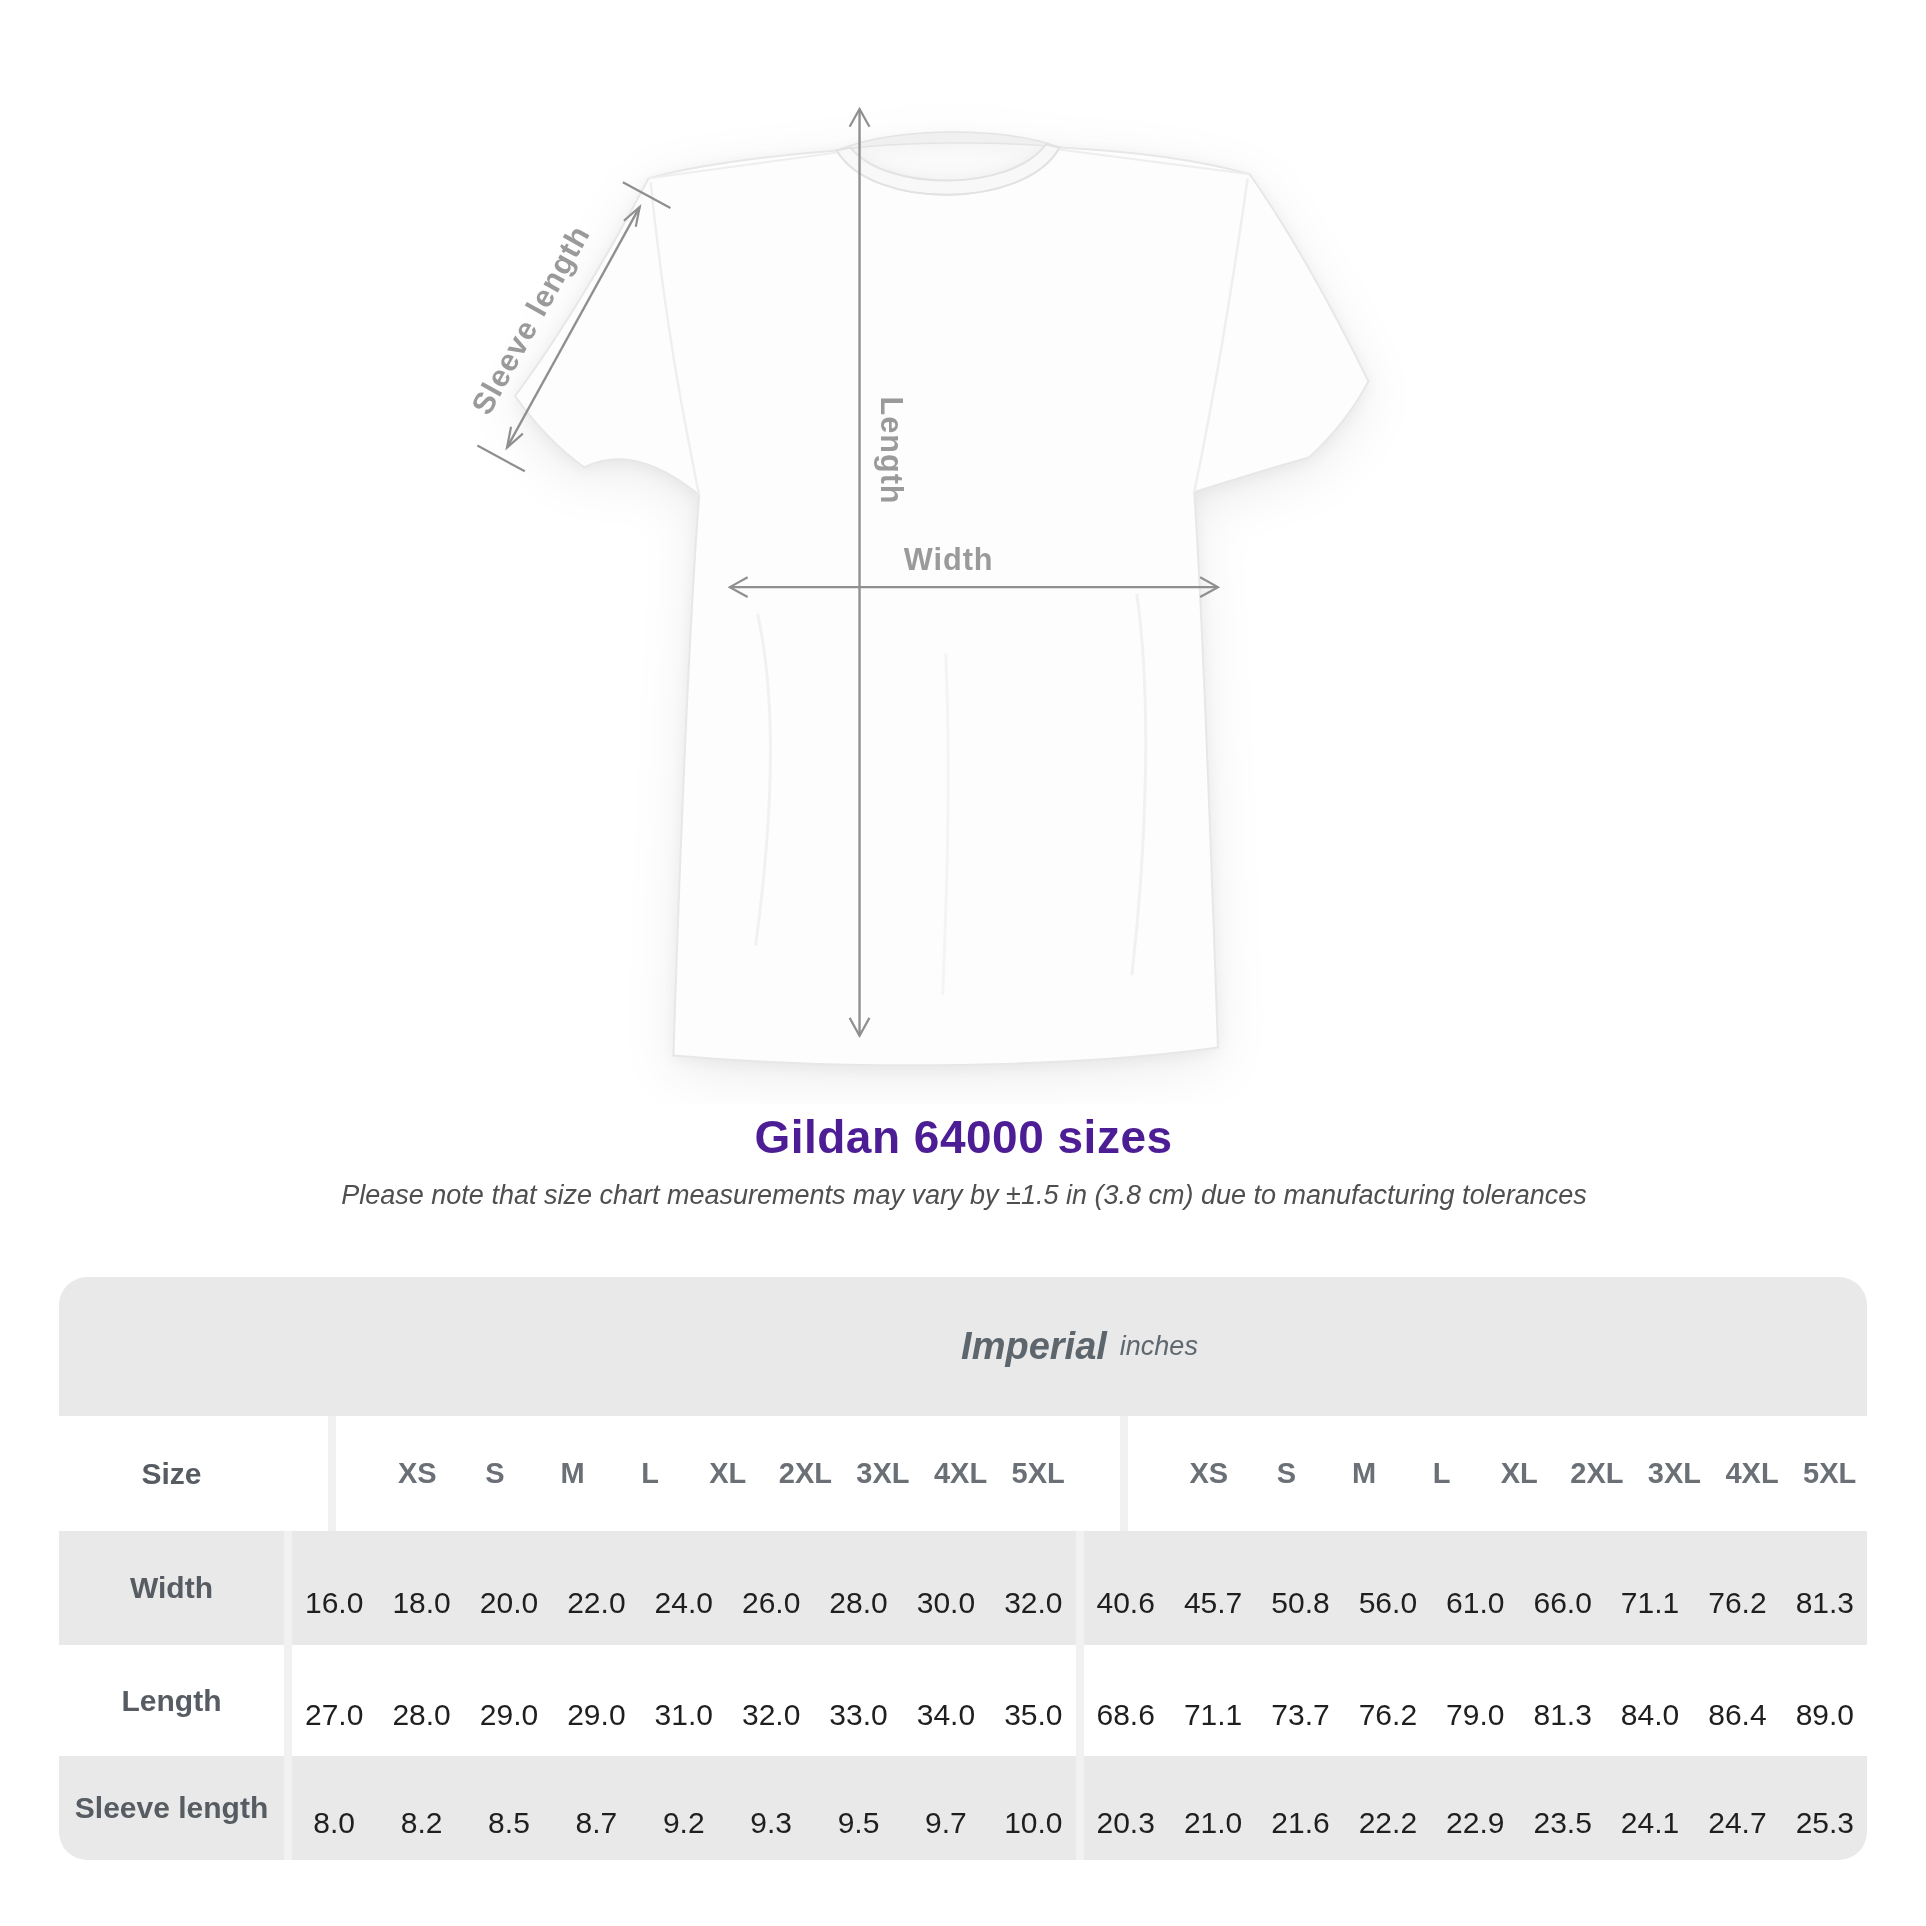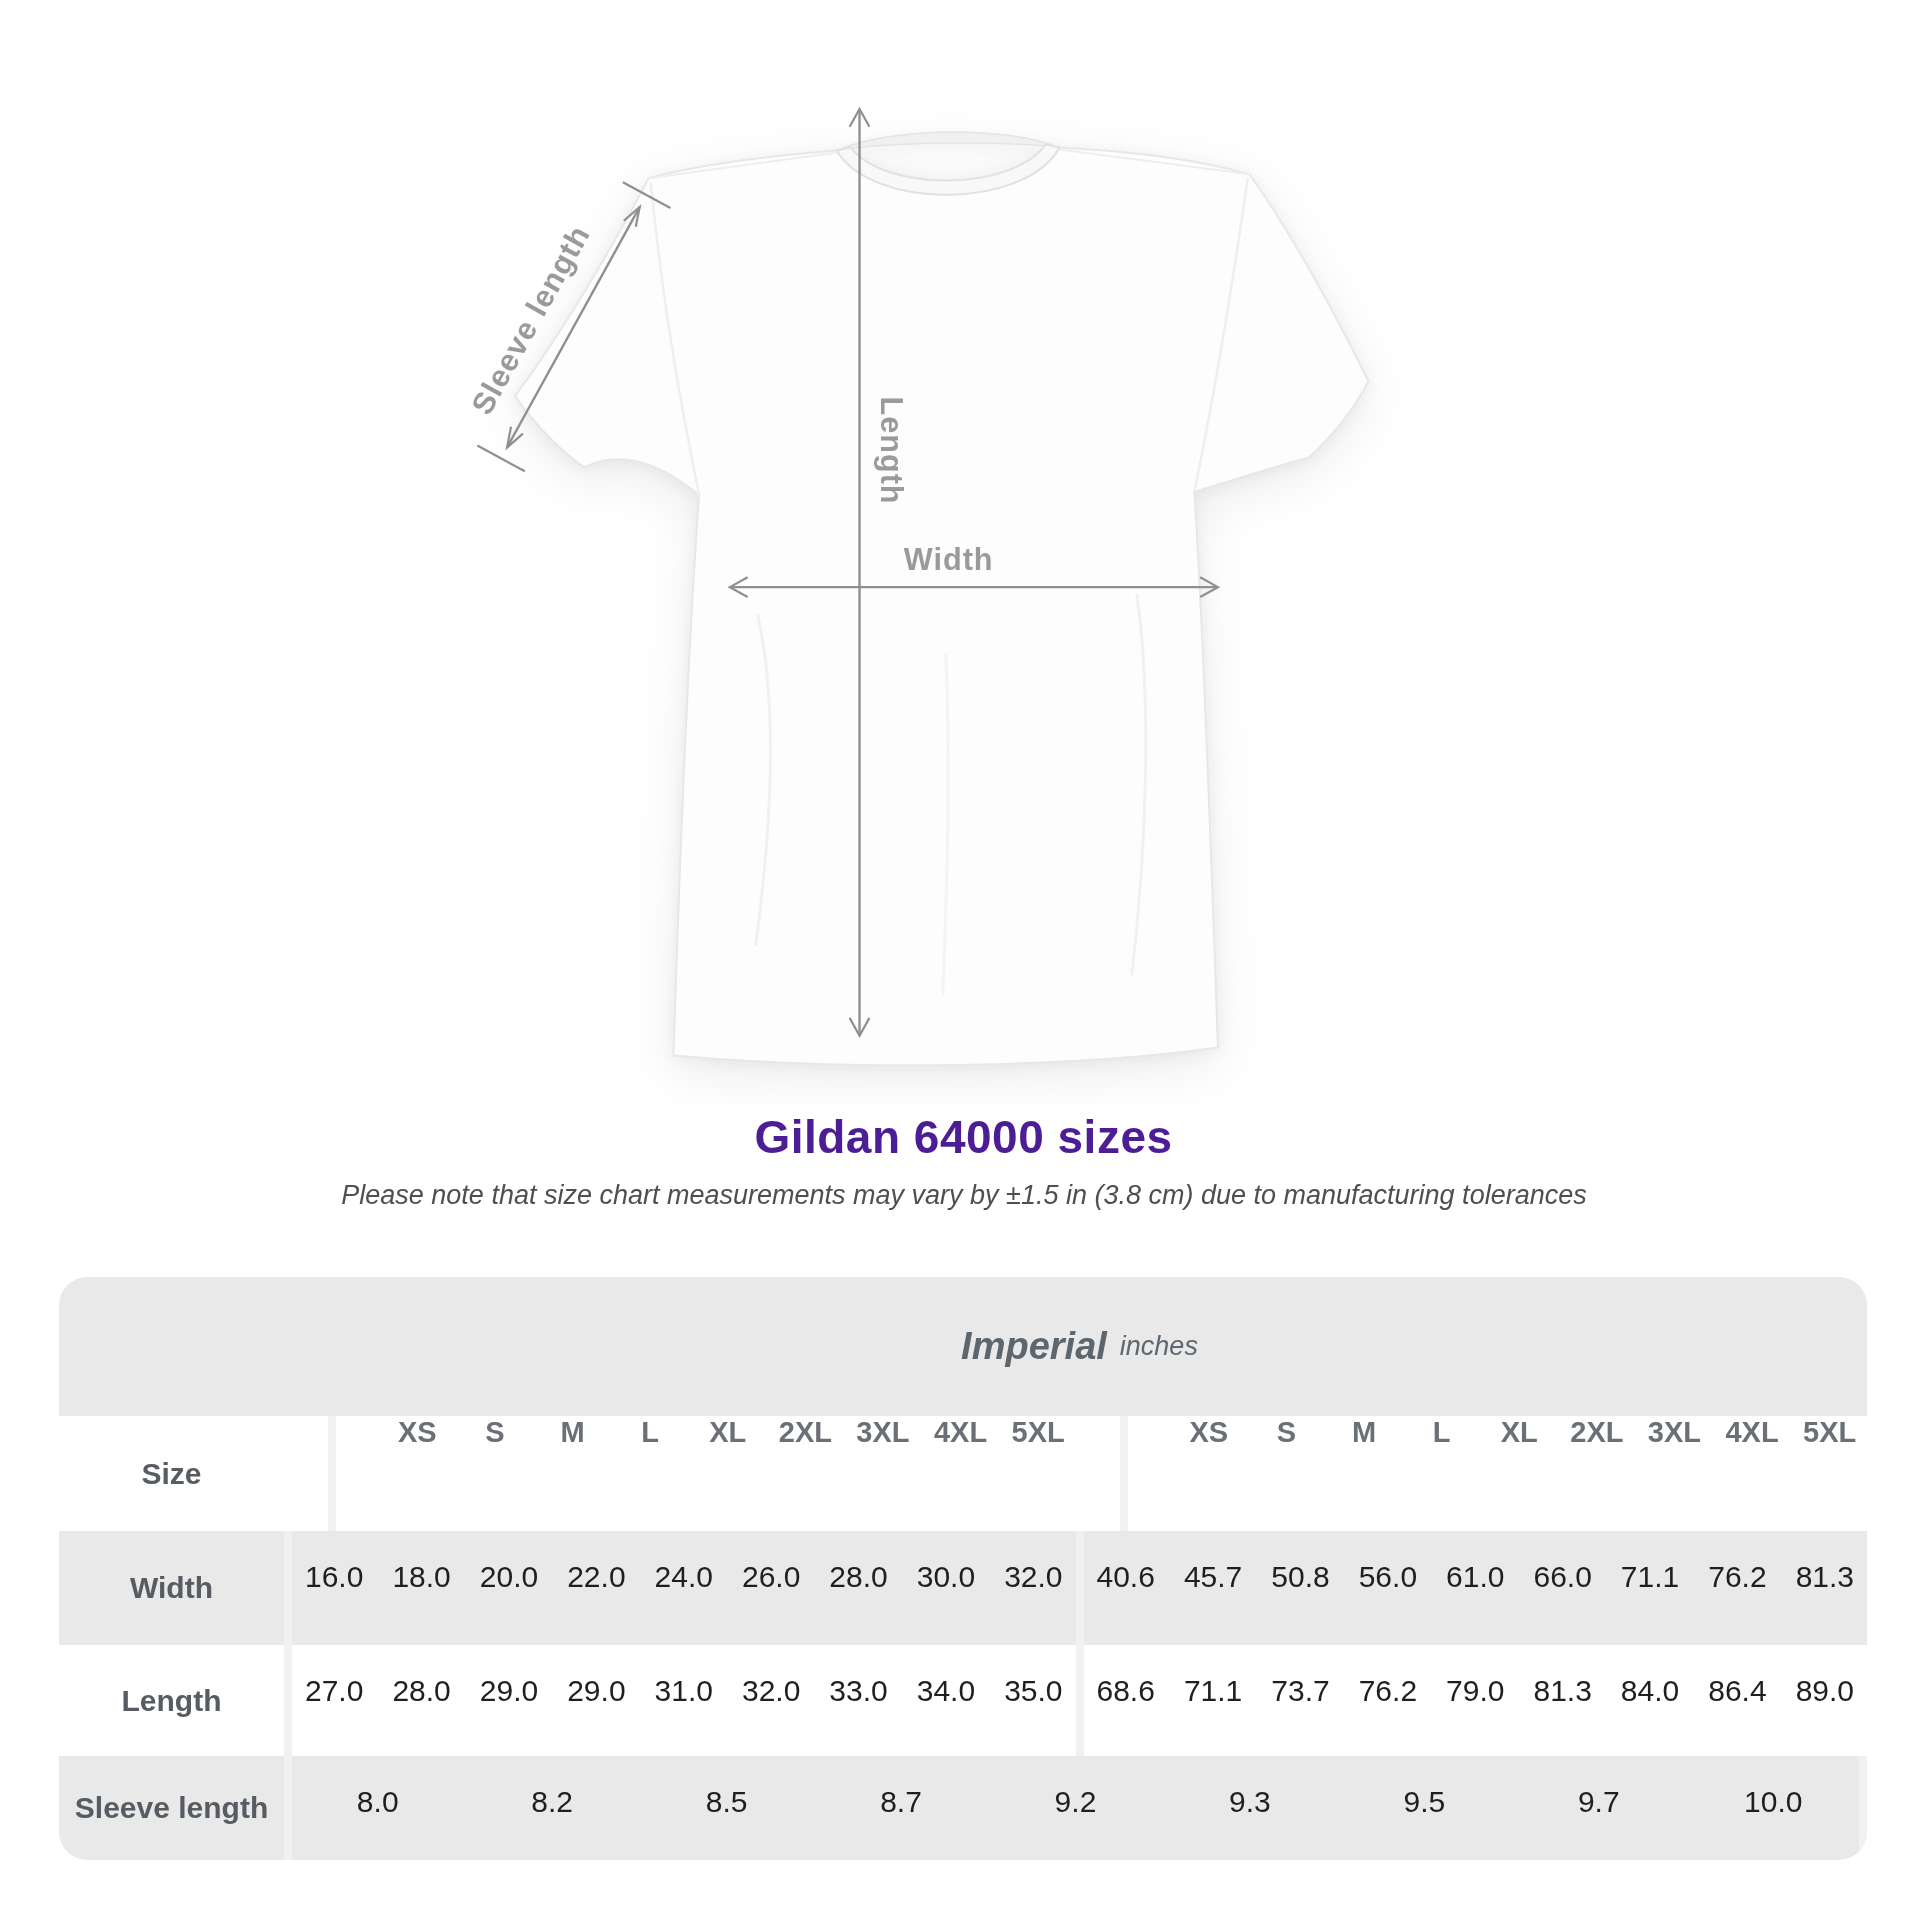--- a/index.html
+++ b/index.html
@@ -45,21 +45,21 @@
   }
   .unit-label{font-size:38px;font-weight:bold;font-style:italic;color:#5d666d;}
   .unit-sub{font-size:27px;font-style:italic;color:#5f6870;}
 
   .label-cell{
     width:225px;flex:none;display:flex;align-items:center;justify-content:center;
     font-size:30px;font-weight:bold;color:#565c62;text-align:center;
   }
   .sep{width:3px;flex:none;background:#f1f1f1;}
   .sep.wide{width:8px;}
-  .cells{flex:1;display:flex;align-items:flex-start;min-width:0;}
+  .cells{flex:1;display:flex;align-items:center;min-width:0;}
   .cell{flex:1;display:flex;align-items:center;justify-content:center;min-width:0;}
   .size-cell{font-size:29px;font-weight:bold;color:#6b7076;}
   .val-cell{font-size:30px;color:#1f1f1f;margin-top:29px;}
 </style>
 </head>
 <body>
 
 <div class="diagram-wrap">
   <svg width="1927" height="1104" viewBox="0 0 1946 1115">
 
@@ -279,16 +279,35 @@
         <div class="sep"></div>
         <div class="cell val-cell">9.3</div>
         <div class="sep"></div>
         <div class="cell val-cell">9.5</div>
         <div class="sep"></div>
         <div class="cell val-cell">9.7</div>
         <div class="sep"></div>
         <div class="cell val-cell">10.0</div>
       </div>
     <div class="sep wide"></div>
+    <div class="cells" id="row2-met">
+        <div class="cell val-cell">20.3</div>
+        <div class="sep"></div>
+        <div class="cell val-cell">21.0</div>
+        <div class="sep"></div>
+        <div class="cell val-cell">21.6</div>
+        <div class="sep"></div>
+        <div class="cell val-cell">22.2</div>
+        <div class="sep"></div>
+        <div class="cell val-cell">22.9</div>
+        <div class="sep"></div>
+        <div class="cell val-cell">23.5</div>
+        <div class="sep"></div>
+        <div class="cell val-cell">24.1</div>
+        <div class="sep"></div>
+        <div class="cell val-cell">24.7</div>
+        <div class="sep"></div>
+        <div class="cell val-cell">25.3</div>
+      </div>
   </div>
 
 </div>
 
 
 </body></html>

